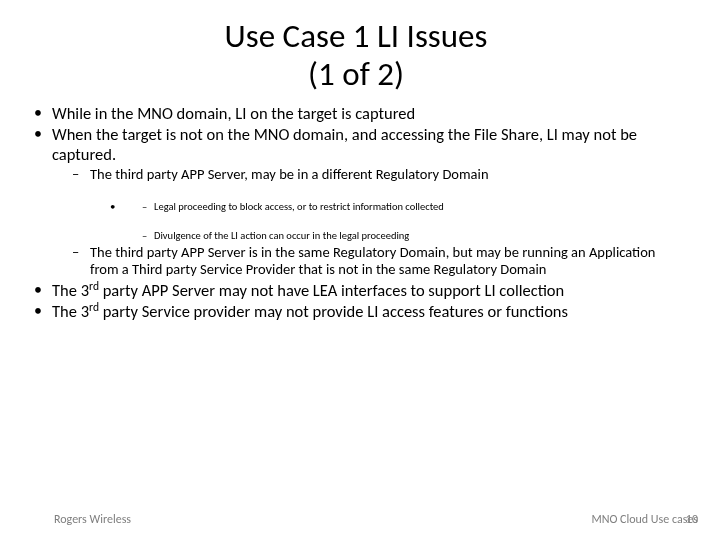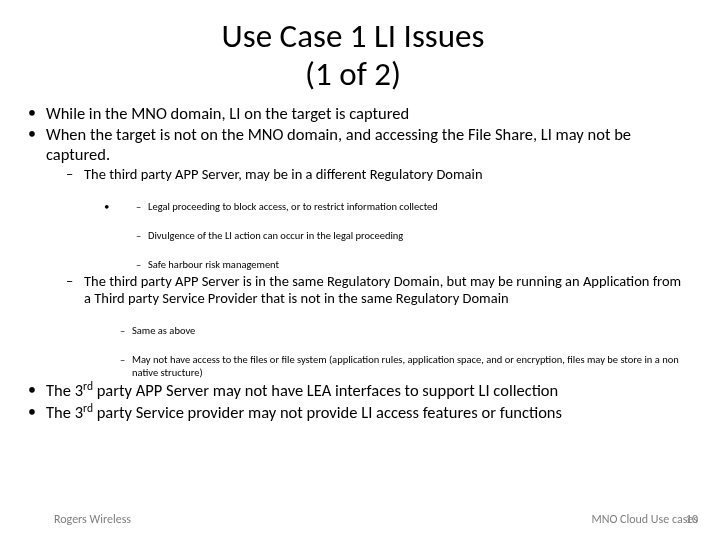--- a/index.html
+++ b/index.html
@@ -10,21 +10,21 @@
     background: #fff;
     font-family: Calibri, "Segoe UI", Arial, sans-serif;
     color: #000;
     overflow: hidden;
   }
   .slide {
     position: relative;
     width: 720px;
     height: 540px;
     box-sizing: border-box;
-    padding: 18px 38px 0 24px;
+    padding: 18px 38px 0 30px;
   }
   .title {
     text-align: center;
     font-size: 33px;
     line-height: 1.15;
     font-weight: 400;
     margin: 0 0 10px 0;
   }
   ul {
     margin: 0;
@@ -125,30 +125,25 @@
   <ul class="l1">
     <li><span>While in the MNO domain, LI on the target is captured</span></li>
     <li><span>When the target is not on the MNO domain, and accessing the File  Share, LI may not be captured.</span>
       <ul class="l2">
         <li><span>The third party APP Server, may be in a different Regulatory Domain</span>
           <ul class="l3">
             <li>
               <ul class="l4">
                 <li><span>Legal proceeding to block access, or to restrict information collected</span></li>
                 <li><span>Divulgence of the LI action can occur in the legal proceeding</span></li>
-                <li><span>Safe harbour risk management</span></li>
               </ul>
             </li>
           </ul>
         </li>
         <li><span>The third party APP Server is in the same Regulatory Domain, but may be running an Application from a Third party Service Provider that is not in the same Regulatory Domain</span>
-          <ul class="l4" style="margin-left:34px;">
-            <li><span>Same as above</span></li>
-            <li><span>May not have access to the files or file system (application rules, application space, and or encryption, files may be store in a non native structure)</span></li>
-          </ul>
         </li>
       </ul>
     </li>
     <li>
       <span><span>The 3</span><span class="sup">rd</span><span>  party APP Server may not have LEA interfaces to support LI collection</span></span>
     </li>
     <li>
       <span><span>The 3</span><span class="sup">rd</span><span> party Service provider may not provide LI access features or functions</span></span>
     </li>
   </ul>

